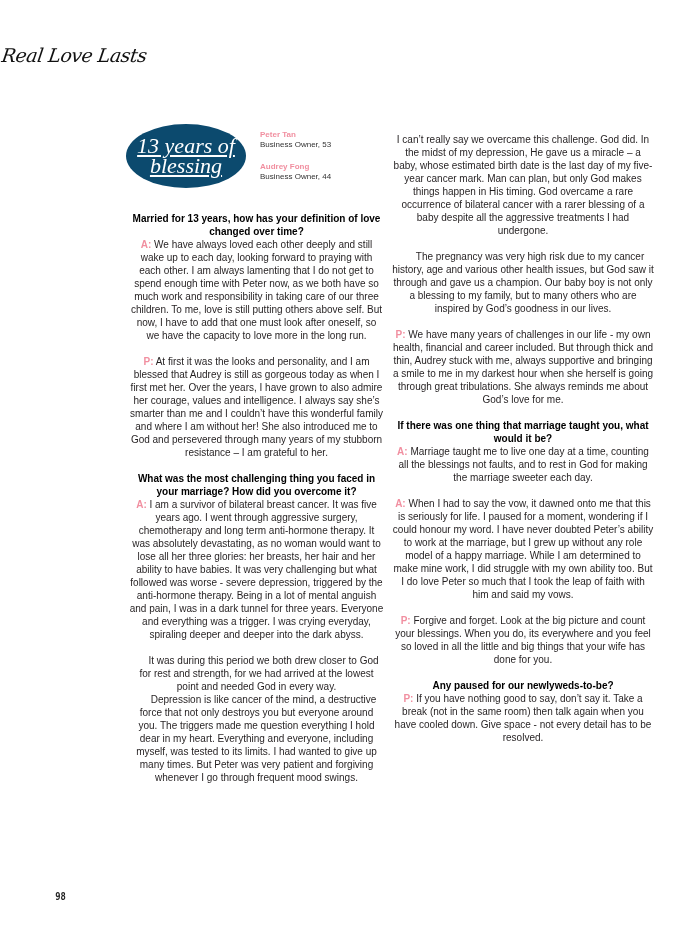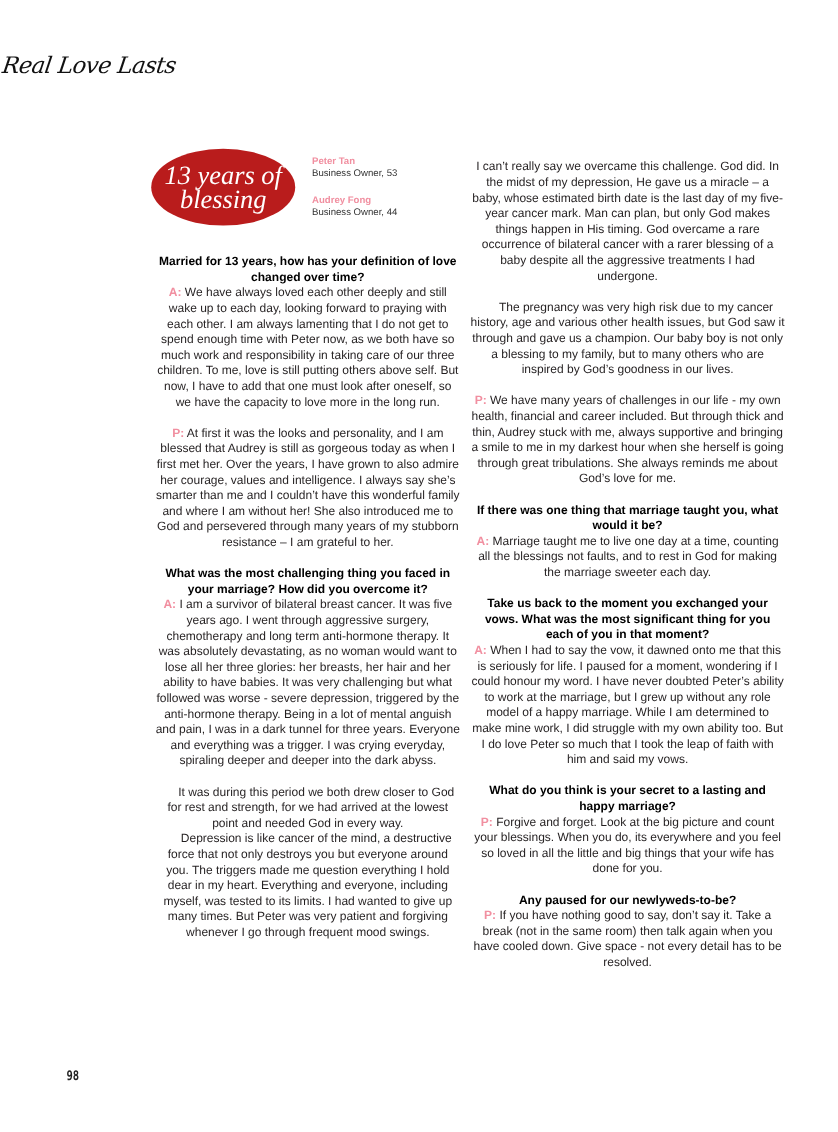--- a/index.html
+++ b/index.html
@@ -1,23 +1,23 @@
 <!DOCTYPE html>
 <html><head>
 <meta charset="utf-8">
 <style>
   html, body { margin: 0; padding: 0; background: #ffffff; }
   body { width: 698px; height: 943px; position: relative; overflow: hidden;
          font-family: "Liberation Sans", "DejaVu Sans", sans-serif; color: #231f20; }
   .section-title { position: absolute; left: 2px; top: 44px; font-family: "DejaVu Serif", serif;
          font-style: italic; font-size: 19px; letter-spacing: -0.5px; color: #111; transform: skewX(-8deg); }
   .oval { position: absolute; left: 126px; top: 124px; width: 120px; height: 64px; border-radius: 50%;
-          background: #b91c1c; color: #fff; font-family: "Liberation Serif", serif; font-style: italic;
+          background: #0c4a6e; color: #fff; font-family: "Liberation Serif", serif; font-style: italic;
           font-size: 22px; line-height: 20px; text-align: center; display: flex; flex-direction: column;
-          justify-content: center; }
+          justify-content: center; text-decoration: underline; }
   .people { position: absolute; left: 260px; top: 130px; font-size: 8px; line-height: 10px; color: #333; }
   .people .name { color: #f18fa0; font-weight: bold; font-size: 8px; }
   .people .gap { height: 12px; }
   .col { position: absolute; font-size: 10px; line-height: 13px; color: #231f20; text-align: center; }
   .col-left { left: 129px; top: 212px; width: 255px; }
   .col-right { left: 392px; top: 133px; width: 262px; }
   .q { font-weight: bold; color: #000; }
   .lbl { color: #f18fa0; font-weight: bold; }
   .para { margin: 0 0 13px 0; }
   .indent { text-indent: 14px; }
@@ -52,21 +52,19 @@
   <p class="para indent nomb">It was during this period we both drew closer to God for rest and strength, for we had arrived at the lowest point and needed God in every way.</p>
   <p class="para indent">Depression is like cancer of the mind, a destructive force that not only destroys you but everyone around you. The triggers made me question everything I hold dear in my heart. Everything and everyone, including myself, was tested to its limits.  I had wanted to give up many times. But Peter was very patient and forgiving whenever I go through frequent mood swings.</p>
 </div>
 
 <div class="col col-right">
   <p class="para">I can’t really say we overcame this challenge. God did. In the midst of my depression, He gave us a miracle – a baby, whose estimated birth date is the last day of my five-year cancer mark.  Man can plan, but only God makes things happen in His timing. God overcame a rare occurrence of bilateral cancer with a rarer blessing of a baby despite all the aggressive treatments I had undergone.</p>
   <p class="para indent">The pregnancy was very high risk due to my cancer history, age and various other health issues, but God saw it through and gave us a champion. Our baby boy is not only a blessing to my family, but to many others who are inspired by God’s goodness in our lives.</p>
   <p class="para"><span class="lbl">P:</span> <span>We have many years of challenges in our life - my own health, financial and career included. But through thick and thin, Audrey stuck with me, always supportive and bringing a smile to me in my darkest hour when she herself is going through great tribulations.  She always reminds me about God’s love for me.</span></p>
   <div class="q">If there was one thing that marriage taught you, what would it be?</div>
   <p class="para"><span class="lbl">A:</span> <span>Marriage taught me to live one day at a time, counting all the blessings not faults, and to rest in God for making the marriage sweeter each day.</span></p>
-  <div class="q">Take us back to the moment you exchanged your vows.  What was the most significant thing for you each of you in that moment?</div>
   <p class="para"><span class="lbl">A:</span> <span>When I had to say the vow, it dawned onto me that this is seriously for life. I paused for a moment, wondering if I could honour my word. I have never doubted Peter’s ability to work at the marriage, but I grew up without any role model of a happy marriage. While I am determined to make mine work, I did struggle with my own ability too. But I do love Peter so much that I took the leap of faith with him and said my vows.</span></p>
-  <div class="q">What do you think is your secret to a lasting and happy marriage?</div>
   <p class="para"><span class="lbl">P:</span> <span> Forgive and forget.  Look at the big picture and count your blessings. When you do, its everywhere and you feel so loved in all the little and big things that your wife has done for you.</span></p>
   <div class="q">Any paused for our newlyweds-to-be?</div>
   <p class="para nomb"><span class="lbl">P:</span> <span>If you have nothing good to say, don’t say it. Take a break (not in the same room) then talk again when you have cooled down.  Give space - not every detail has to be resolved.</span></p>
 </div>
 
 <div class="page-num">98</div>
 
 </body></html>

